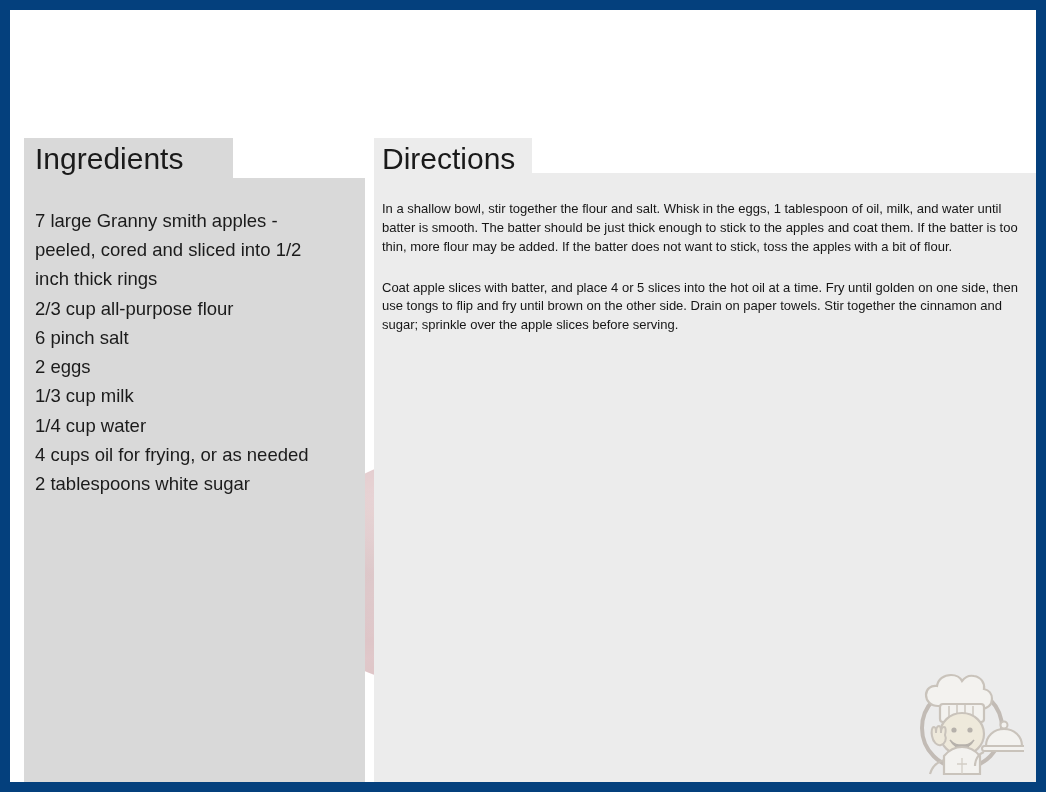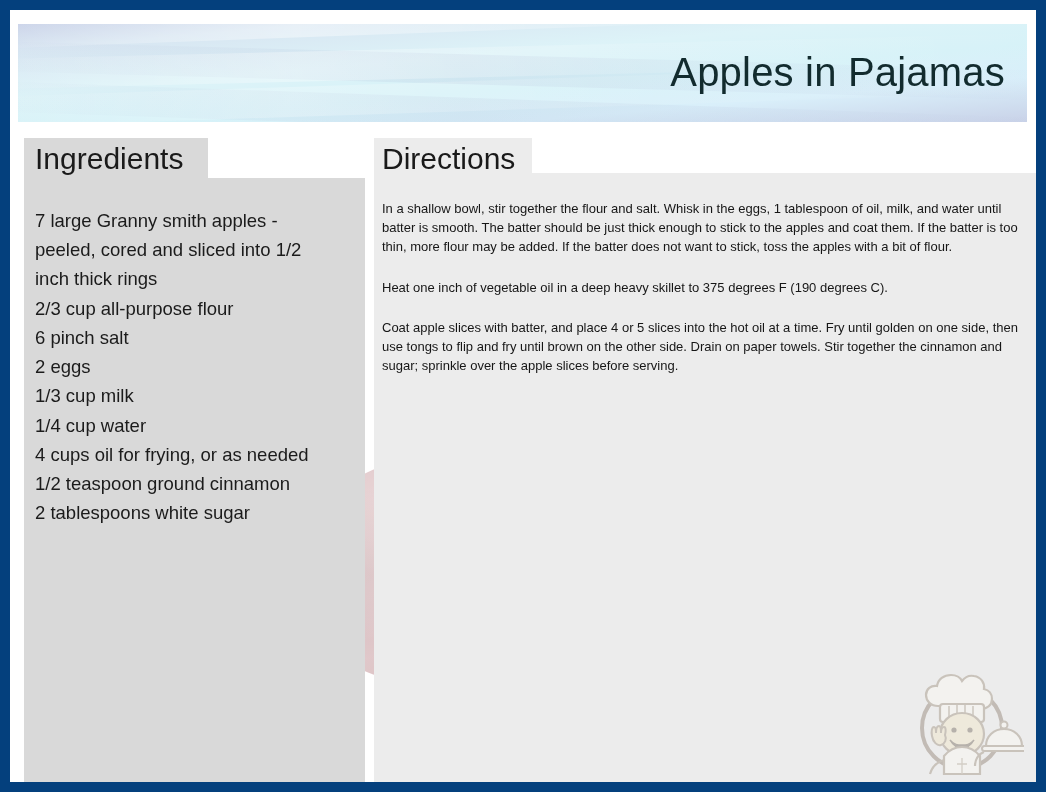--- a/index.html
+++ b/index.html
@@ -130,21 +130,21 @@
   }
   .panel-body {
     position: absolute;
     box-sizing: border-box;
     overflow: hidden;
   }
 
   
   #ing-header {
     left: 14px; top: 128px;
-    width: 184px; height: 42px;
+    width: 209px; height: 42px;
     background: #d9d9d9;
     padding-left: 11px;
   }
   #ing-body {
     left: 14px; top: 168px;
     width: 341px; height: 615px;
     background: #d9d9d9;
     padding: 28px 10px 0 11px;
   }
   #ing-list {
@@ -186,28 +186,20 @@
     opacity: .42;
     pointer-events: none;
   }
 </style>
 </head>
 <body>
 
 <div id="card">
   <div id="inner">
 
-    <div id="banner">
-      <div class="wave w1"></div>
-      <div class="wave w2 shade"></div>
-      <div class="wave w3"></div>
-      <div class="wave w4 shade"></div>
-      <div class="wave w5"></div>
-      <div id="banner-title">Apples in Pajamas</div>
-    </div>
 
     <div id="apple-wrap">
       <div id="apple-body"></div>
       <div id="apple-shade"></div>
       <div id="apple-stem"></div>
       <div class="speck" style="left:32%;top:48%;"></div>
       <div class="speck" style="left:44%;top:36%;"></div>
       <div class="speck" style="left:55%;top:55%;"></div>
       <div class="speck" style="left:63%;top:33%;"></div>
       <div class="speck" style="left:38%;top:66%;"></div>
@@ -227,32 +219,30 @@
       <div id="ing-list">
         <div class="ing-item">7 large Granny smith apples -</div>
         <div class="ing-item">peeled, cored and sliced into 1/2</div>
         <div class="ing-item">inch thick rings</div>
         <div class="ing-item">2/3 cup all-purpose flour</div>
         <div class="ing-item">6 pinch salt</div>
         <div class="ing-item">2 eggs</div>
         <div class="ing-item">1/3 cup milk</div>
         <div class="ing-item">1/4 cup water</div>
         <div class="ing-item">4 cups oil for frying, or as needed</div>
-        <div class="ing-item">1/2 teaspoon ground cinnamon</div>
         <div class="ing-item">2 tablespoons white sugar</div>
       </div>
     </div>
 
     <div class="panel-header" id="dir-header">
       <span class="h-text">Directions</span>
     </div>
     <div class="panel-body" id="dir-body">
       <div id="dir-paras">
         <p>In a shallow bowl, stir together the flour and salt. Whisk in the eggs, 1 tablespoon of oil, milk, and water until batter is smooth. The batter should be just thick enough to stick to the apples and coat them. If the batter is too thin, more flour may be added.  If the batter does not want to stick, toss the apples with a bit of flour.</p>
-        <p>Heat one inch of vegetable oil in a deep heavy skillet to 375 degrees F (190 degrees C).</p>
         <p>Coat apple slices with batter, and place 4 or 5 slices into the hot oil at a time. Fry until golden on one side, then use tongs to flip and fry until brown on the other side. Drain on paper towels. Stir together the cinnamon and sugar; sprinkle over the apple slices before serving.</p>
       </div>
     </div>
 
     <svg id="chef-logo" viewBox="0 0 122 118">
       <g fill="none" stroke="#8a7a6a" stroke-width="4">
         <circle cx="60" cy="68" r="40"></circle>
       </g>
       <g fill="#fdfbf4" stroke="#9a8b78" stroke-width="2.2">
         <path d="M36 46c-7 0-12-5-12-11s5-10 11-9c1-7 7-11 14-11 5 0 9 2 11 6 3-4 7-6 12-5 7 1 11 7 10 13 5 1 8 5 8 10 0 6-5 10-11 10z"></path>

